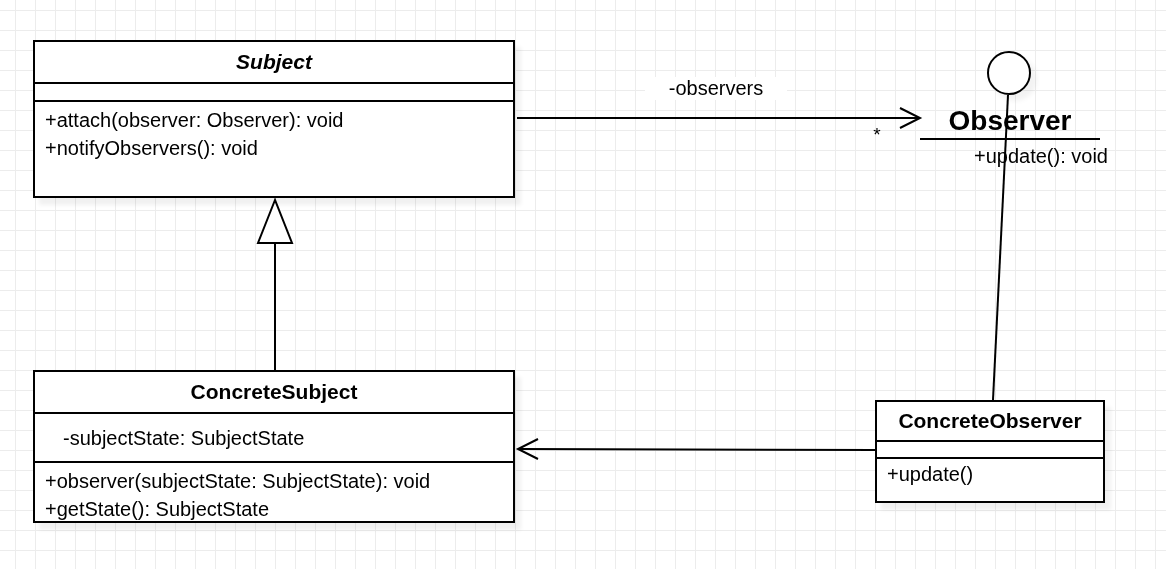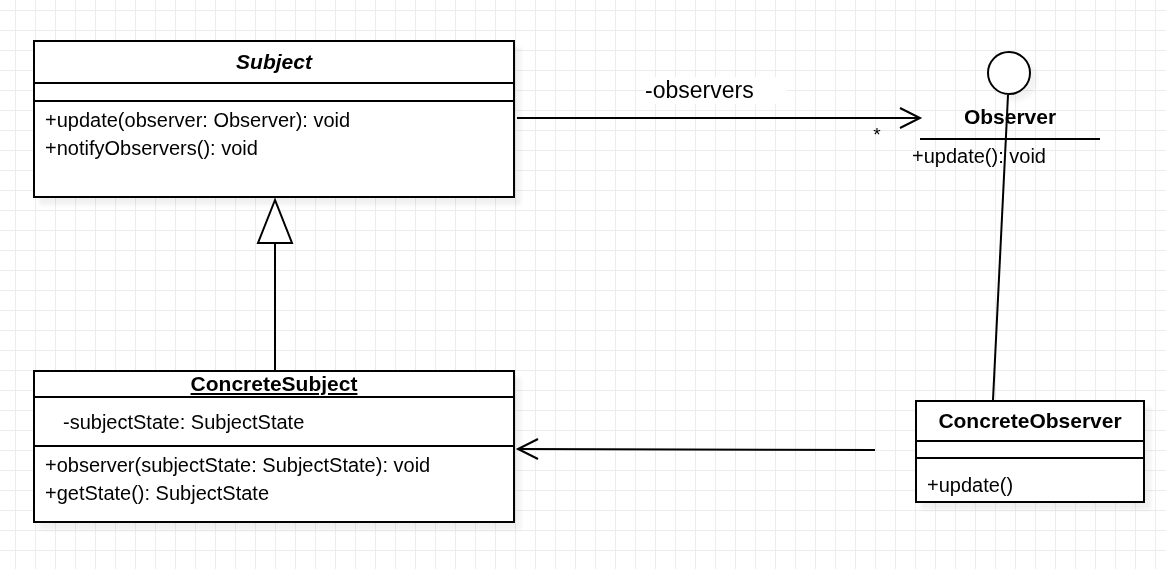--- a/index.html
+++ b/index.html
@@ -51,71 +51,71 @@
     font-size: 20px;
     padding: 4px 10px 0 10px;
   }
   .uml-line { line-height: 28px; white-space: nowrap; }
 
   #box-subject { left: 33px; top: 40px; width: 482px; height: 158px; }
   #box-subject .uml-title { height: 42px; }
   #box-subject .uml-attrs { height: 18px; }
 
   #box-concrete-subject { left: 33px; top: 370px; width: 482px; height: 153px; }
-  #box-concrete-subject .uml-title { height: 26px; text-decoration: underline; }
+  #box-concrete-subject .uml-title { height: 42px; }
   #box-concrete-subject .uml-attrs {
     height: 49px;
     display: flex; align-items: center;
     padding: 0 28px;
   }
 
-  #box-concrete-observer { left: 915px; top: 400px; width: 230px; height: 103px; }
+  #box-concrete-observer { left: 875px; top: 400px; width: 230px; height: 103px; }
   #box-concrete-observer .uml-title { height: 40px; }
   #box-concrete-observer .uml-attrs { height: 17px; }
-  #box-concrete-observer .uml-methods { padding-top: 12px; }
+  #box-concrete-observer .uml-methods { padding-top: 1px; }
 
   
   .iface-circle {
     position: absolute;
     left: 987px; top: 51px;
     width: 44px; height: 44px;
     box-sizing: border-box;
     border: 2px solid #000;
     border-radius: 50%;
     background: #fff;
     box-shadow: 6px 6px 5px rgba(0,0,0,0.05);
     z-index: 2;
   }
   .iface-name {
     position: absolute;
     left: 920px; top: 105px; width: 180px;
     text-align: center;
-    font-weight: bold; font-size: 21px;
+    font-weight: bold; font-size: 28px;
     z-index: 2;
   }
   .iface-underline {
     position: absolute;
     left: 920px; top: 138px;
     width: 180px; height: 2px;
     background: #000;
     z-index: 2;
   }
   .iface-method {
     position: absolute;
     left: 912px; top: 145px; width: 196px;
-    text-align: left;
+    text-align: right;
     font-size: 20px;
     z-index: 2;
   }
 
   .edge-label {
     position: absolute;
     left: 645px; top: 77px; width: 142px;
-    text-align: left;
-    font-size: 23px;
+    text-align: center;
+    font-size: 20px;
     background: #ffffff;
     z-index: 2;
   }
   .multiplicity {
     position: absolute;
     left: 866px; top: 124px; width: 22px;
     text-align: center;
     font-size: 19px;
     z-index: 2;
   }
@@ -144,21 +144,21 @@
     <g>
       <line x1="875" y1="450" x2="520" y2="449" stroke="#000" stroke-width="2"></line>
       <polyline points="538,439 518,449 538,459" fill="none" stroke="#000" stroke-width="2"></polyline>
     </g>
   </svg>
 
   <div class="uml-box" id="box-subject">
     <div class="uml-title abstract">Subject</div>
     <div class="uml-attrs"></div>
     <div class="uml-methods">
-      <div class="uml-line">+update(observer: Observer): void</div>
+      <div class="uml-line">+attach(observer: Observer): void</div>
       <div class="uml-line">+notifyObservers(): void</div>
     </div>
   </div>
 
   <div class="uml-box" id="box-concrete-subject">
     <div class="uml-title">ConcreteSubject</div>
     <div class="uml-attrs">
       <div class="uml-line">-subjectState: SubjectState</div>
     </div>
     <div class="uml-methods">

